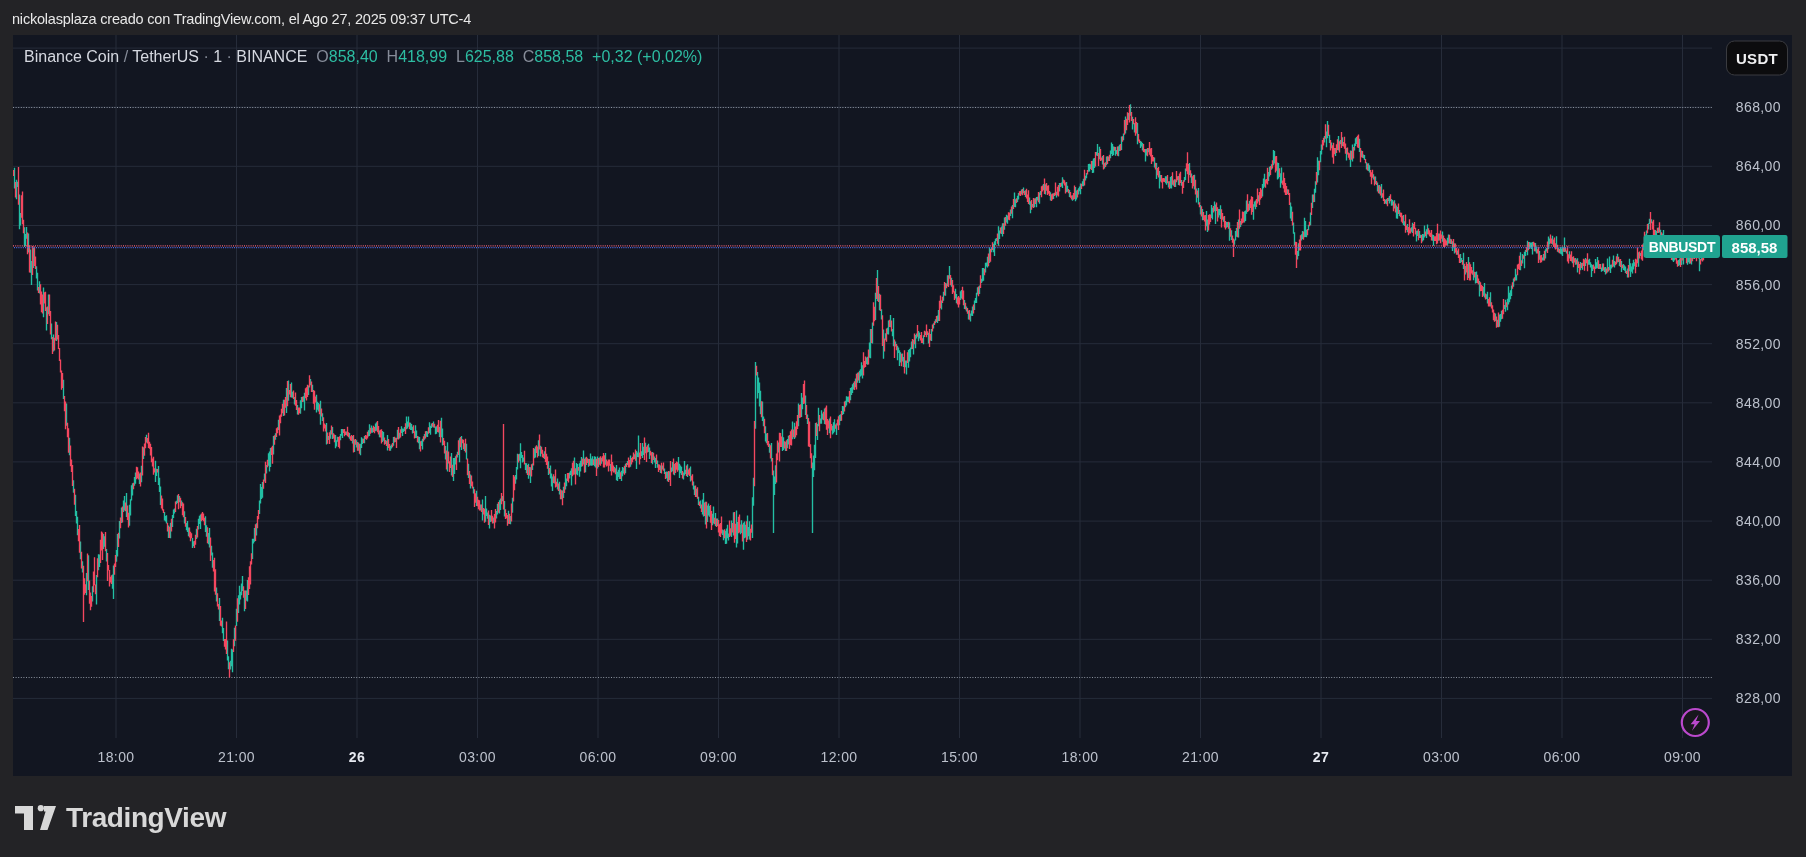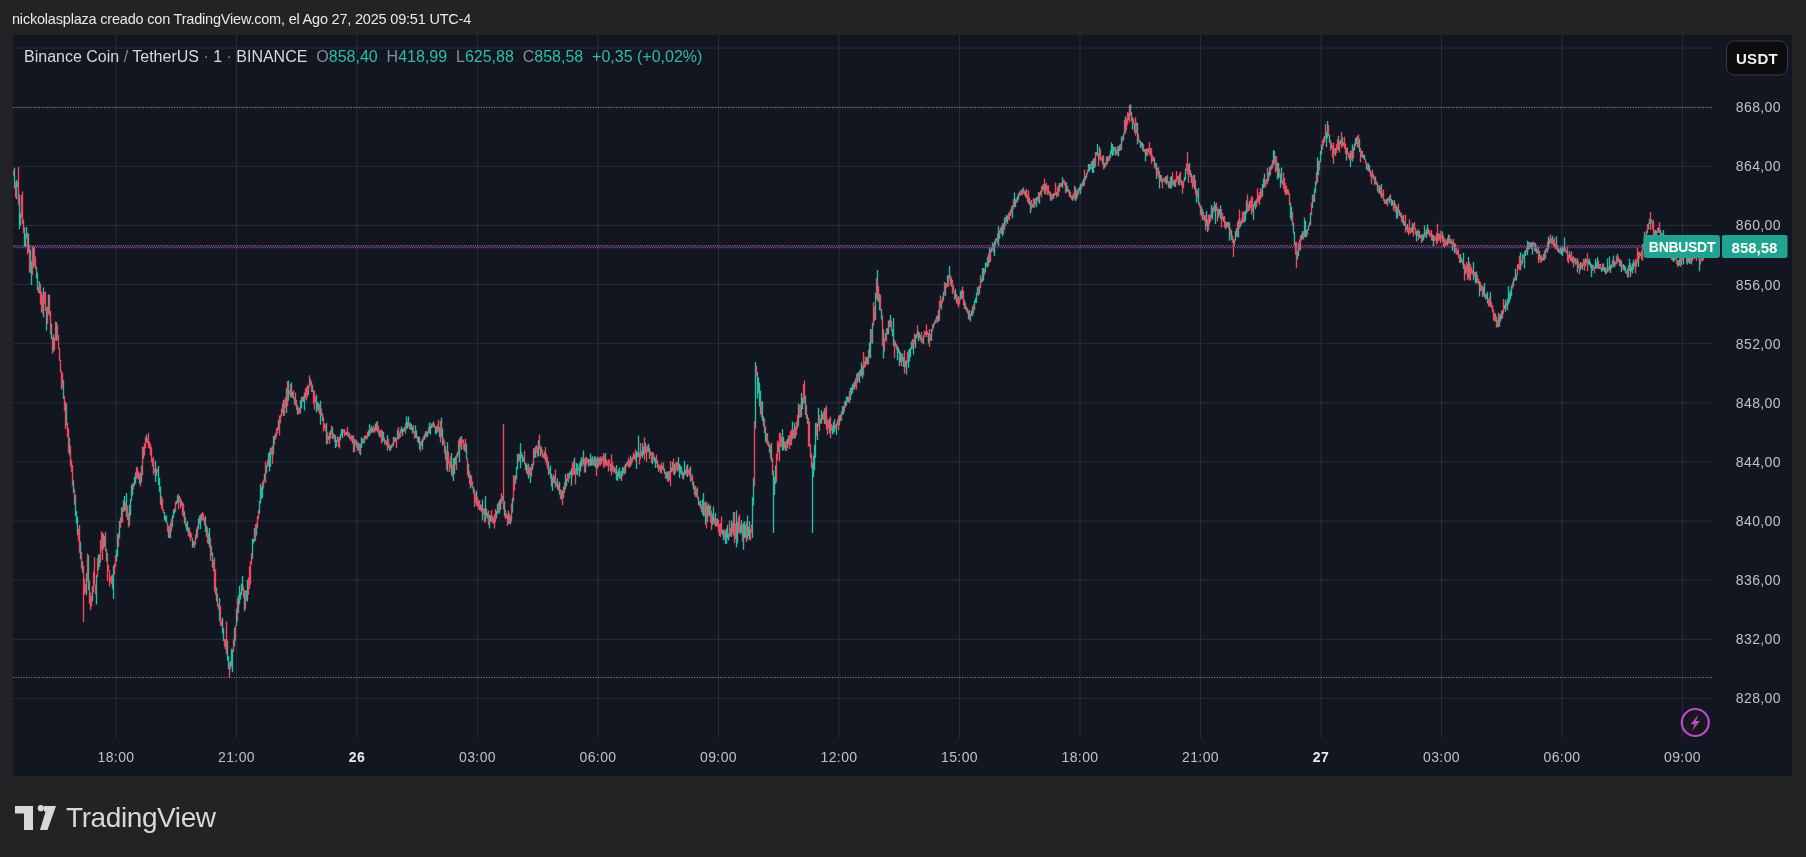--- a/index.html
+++ b/index.html
@@ -1,22 +1,22 @@
 <!DOCTYPE html>
 <html><head><meta charset="utf-8"><style>
 html,body{margin:0;padding:0;background:#232326;width:1806px;height:857px;overflow:hidden;
 font-family:"Liberation Sans", sans-serif;}
 #hdr{position:absolute;left:12px;top:11px;color:#e8e8e8;font-size:14.5px;letter-spacing:-0.2px;}
 #chart{position:absolute;left:13px;top:35px;width:1779px;height:741px;}
 #title{position:absolute;left:24px;top:48px;font-size:16px;color:#d5d8e0;white-space:pre;}
 #title .g{color:#868c99;} #title .t{color:#2dbda2;}
-#tvtext{position:absolute;left:66px;top:802px;color:#d8d8d8;font-size:28px;font-weight:normal;letter-spacing:-0.4px;}
+#tvtext{position:absolute;left:66px;top:802px;color:#d8d8d8;font-size:28px;font-weight:bold;letter-spacing:-0.4px;}
 </style></head>
 <body>
-<div id="hdr">nickolasplaza creado con TradingView.com, el Ago 27, 2025 09:51 UTC-4</div>
+<div id="hdr">nickolasplaza creado con TradingView.com, el Ago 27, 2025 09:37 UTC-4</div>
 <div id="chart"><svg width="1779" height="741" viewBox="13 35 1779 741">
 <defs>
         <filter id="soft" x="-5%" y="-5%" width="110%" height="110%">
           <feGaussianBlur stdDeviation="0.3"></feGaussianBlur>
         </filter>
       </defs>
 <rect x="13" y="35" width="1779" height="741" fill="#121621"></rect>
 <g stroke="#262c3a" stroke-width="1">
         <line x1="13" y1="48.1" x2="1712" y2="48.1"></line>
         <line x1="13" y1="107.2" x2="1712" y2="107.2"></line>
@@ -91,20 +91,20 @@
 <rect x="1722" y="235" width="65.5" height="23" rx="2" fill="#20a390"></rect>
 <g font-family="Liberation Sans, sans-serif" fill="#fff" font-weight="bold" text-anchor="middle">
 <text x="1682" y="252" font-size="14" letter-spacing="-0.3">BNBUSDT</text>
 <text x="1754.5" y="252.5" font-size="15">858,58</text>
 </g>
 <rect x="1726.5" y="41" width="61" height="34" rx="8" fill="#0c0c0e" stroke="#3a3b40" stroke-width="1"></rect>
 <text x="1757" y="63.5" font-family="Liberation Sans, sans-serif" font-size="15" font-weight="bold" fill="#f0f0f2" text-anchor="middle" letter-spacing="0.3">USDT</text>
 <circle cx="1695.3" cy="722.5" r="13.5" fill="#17171c" stroke="#bb49cc" stroke-width="2.2"></circle>
 <path d="M1698.6 714.5 L1690.6 724.3 L1694.6 724.3 L1692.0 730.7 L1700.0 720.9 L1696.0 720.9 Z" fill="#bb49cc"></path>
 </svg></div>
-<div id="title">Binance Coin <span class="g">/</span> TetherUS <span class="g">·</span> 1 <span class="g">·</span> BINANCE  <span class="g">O</span><span class="t">858,40</span>  <span class="g">H</span><span class="t">418,99</span>  <span class="g">L</span><span class="t">625,88</span>  <span class="g">C</span><span class="t">858,58</span>  <span class="t">+0,35 (+0,02%)</span></div>
+<div id="title">Binance Coin <span class="g">/</span> TetherUS <span class="g">·</span> 1 <span class="g">·</span> BINANCE  <span class="g">O</span><span class="t">858,40</span>  <span class="g">H</span><span class="t">418,99</span>  <span class="g">L</span><span class="t">625,88</span>  <span class="g">C</span><span class="t">858,58</span>  <span class="t">+0,32 (+0,02%)</span></div>
 <svg width="46" height="28" viewBox="0 0 46 28" style="position:absolute;left:15px;top:803px">
 <g fill="#d8d8d8">
 <path d="M0 3 H18 V27 H9 V10.5 H0 Z"></path>
 <circle cx="25.8" cy="5.2" r="3.1"></circle>
 <path d="M29 3 H41 L32.5 27 H25 L30.6 8.4 H29 Z"></path>
 </g>
 </svg>
 <div id="tvtext">TradingView</div>
 </body></html>

